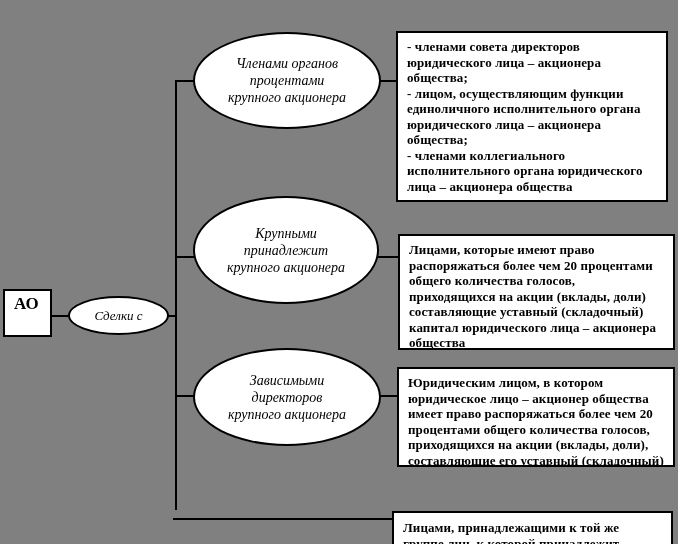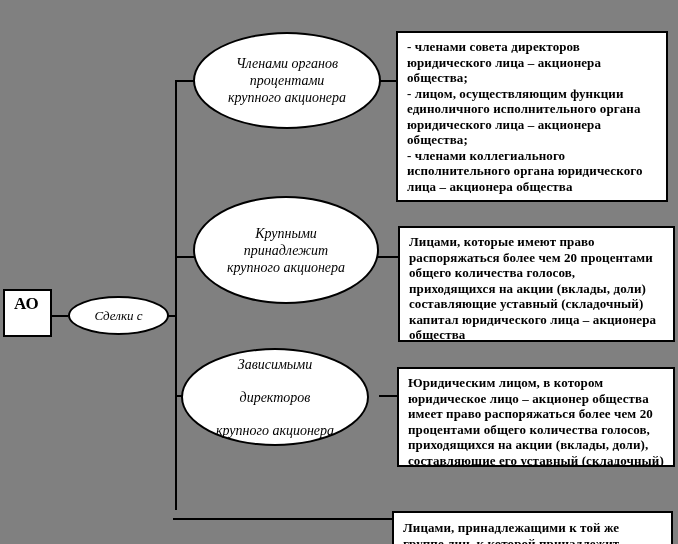--- a/index.html
+++ b/index.html
@@ -44,25 +44,25 @@
   
   .ao-box { left: 3px; top: 289px; width: 49px; height: 48px; border: 2px solid #000; }
   .ao-box .ao-label { display: block; padding: 3px 0 0 9px; font-weight: bold; font-size: 17px; }
 
   
   .hub { left: 68px; top: 296px; width: 101px; height: 39px; font-size: 13px; }
 
   
   .e1 { left: 193px; top: 32px;  width: 188px; height: 97px; text-align: center; }
   .e2 { left: 193px; top: 196px; width: 186px; height: 108px; }
-  .e3 { left: 181px; top: 348px; width: 188px; height: 98px; gap: 16px; }
+  .e3 { left: 193px; top: 348px; width: 188px; height: 98px; }
 
   
   .b1 { left: 396px; top: 3px;   width: 272px; height: 171px; }
-  .b2 { left: 398px; top: 198px; width: 277px; height: 116px; }
+  .b2 { left: 398px; top: 206px; width: 277px; height: 116px; }
   .b3 { left: 397px; top: 339px; width: 278px; height: 100px; }
   .b4 { left: 392px; top: 483px; width: 281px; height: 57px; padding-top: 7px; }
 
   
   .c-ao-hub   { left: 51px;  top: 315px; width: 17px; }
   .c-hub-trunk{ left: 167px; top: 315px; width: 9px; }
   .c-trunk    { left: 175px; top: 80px;  height: 430px; }
   .c-r1-l { left: 176px; top: 80px;  width: 18px; }
   .c-r1-r { left: 379px; top: 80px;  width: 18px; }
   .c-r2-l { left: 176px; top: 256px; width: 18px; }

